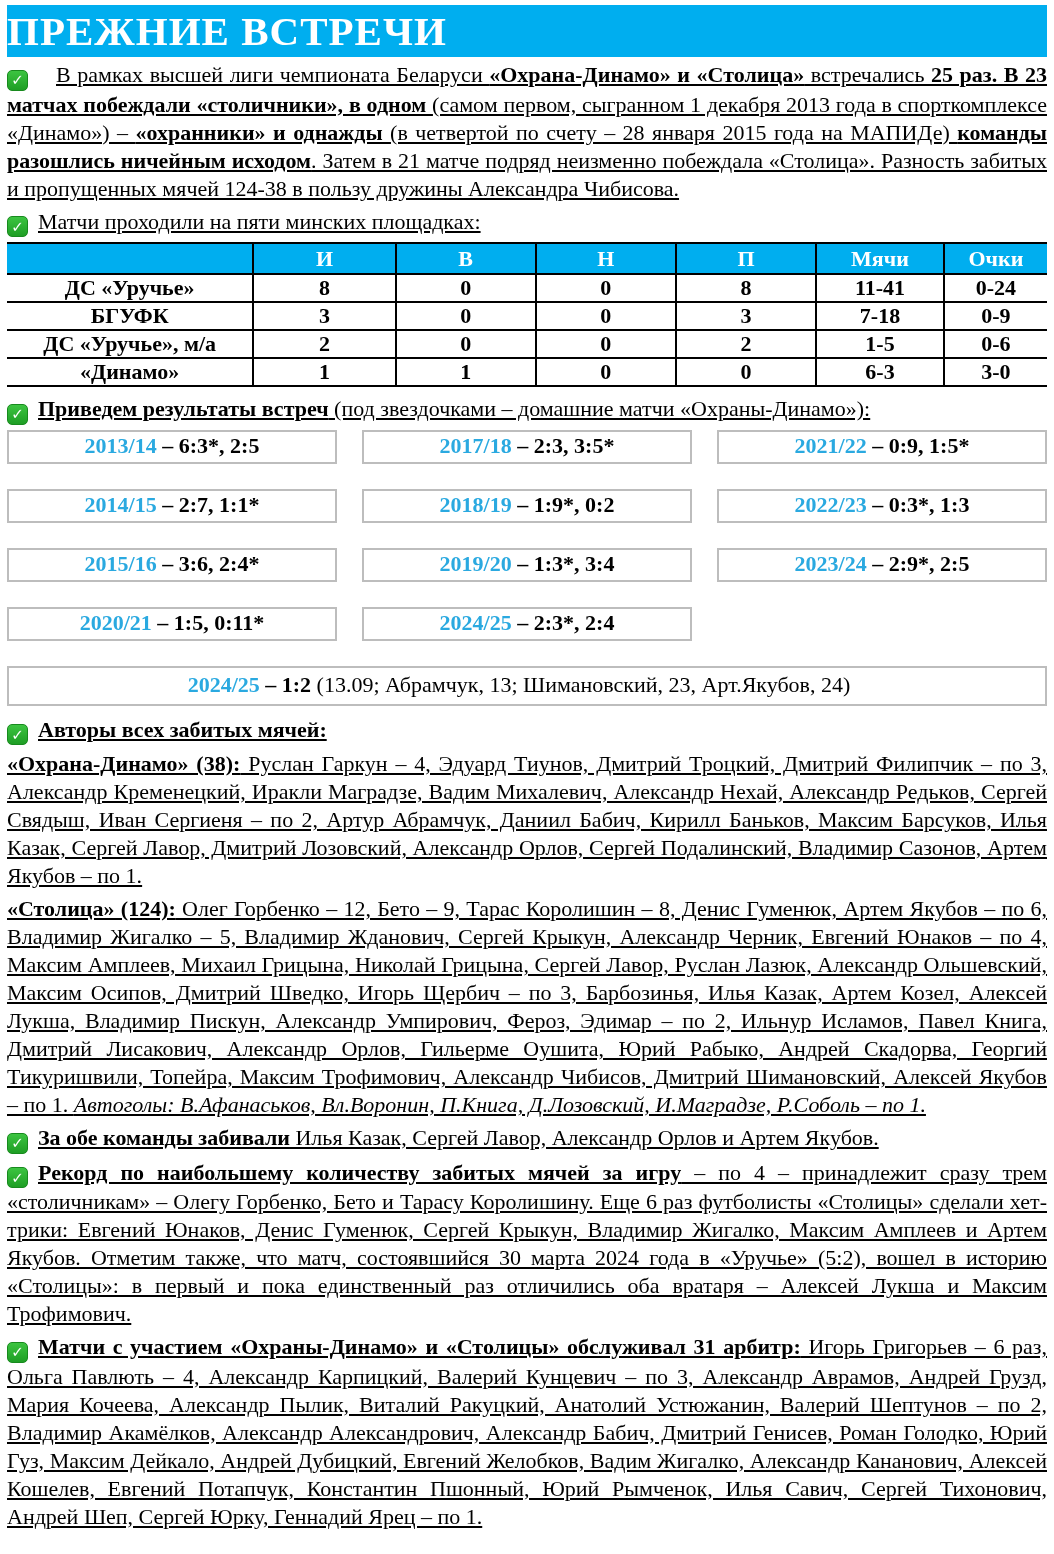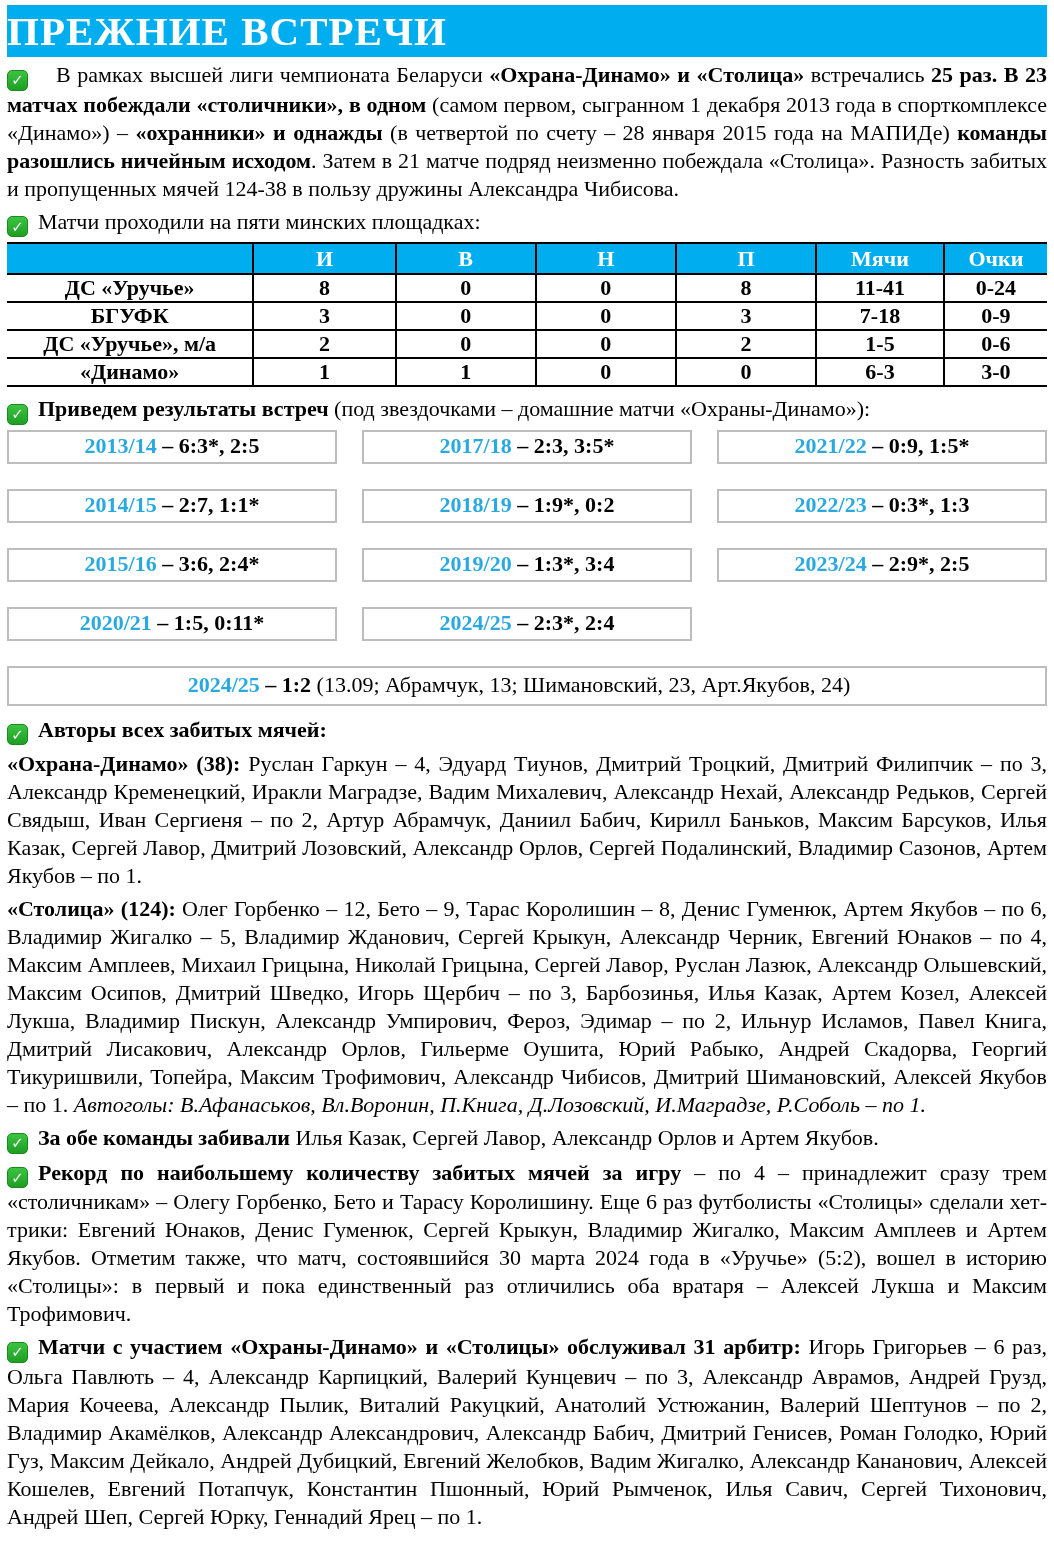--- a/index.html
+++ b/index.html
@@ -5,21 +5,21 @@
   html,body { margin:0; padding:0; background:#ffffff; }
   body { width:1054px; font-family:"Liberation Serif", serif; color:#000; }
   .page { padding:0 7px 8px 7px; }
 
   .banner {
     margin:5px 0 4px 0; height:52px; background:#00AEEF;
     color:#fff; text-align:left; font-weight:bold;
     font-size:41px; line-height:52px; letter-spacing:1px;
   }
 
-  p.para { margin:0 0 5px 0; font-size:22px; line-height:28px; text-align:justify; }
+  p.para { margin:0 0 5px 0; font-size:22px; line-height:28px; text-align:justify;text-decoration:underline; }
   .b { font-weight:bold; }
   .i { font-style:italic; }
 
   .chk {
     display:inline-flex; width:21px; height:21px; border-radius:5px;
     background:linear-gradient(180deg,#3CC441,#1E9E24);
     border:1px solid #188A1E; box-sizing:border-box;
     color:#fff; align-items:center; justify-content:center;
     font-family:"DejaVu Sans", sans-serif; font-size:15px; font-weight:bold;
     vertical-align:-3px; margin-right:10px;

